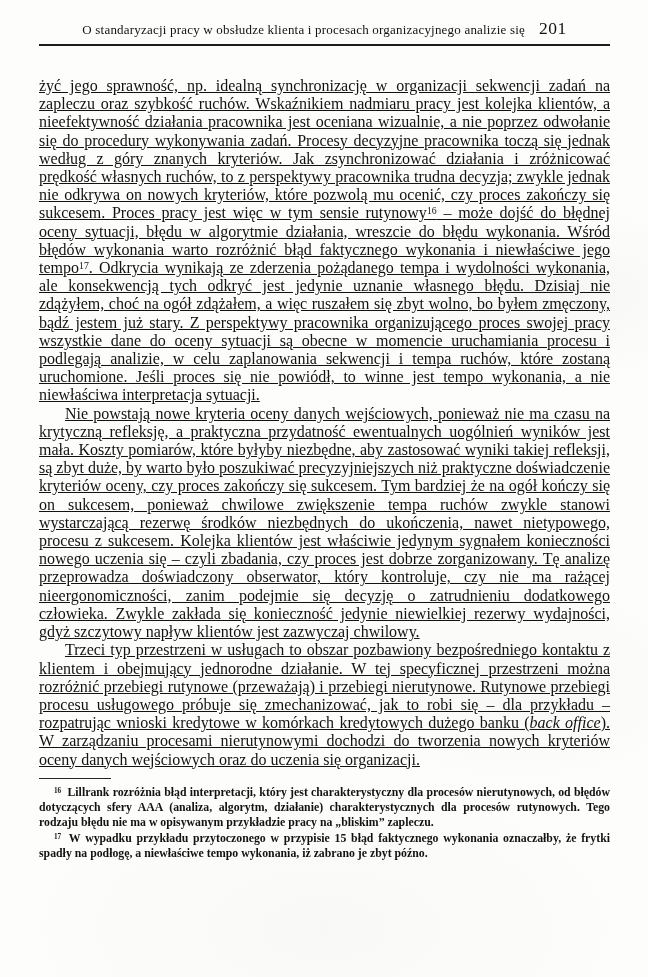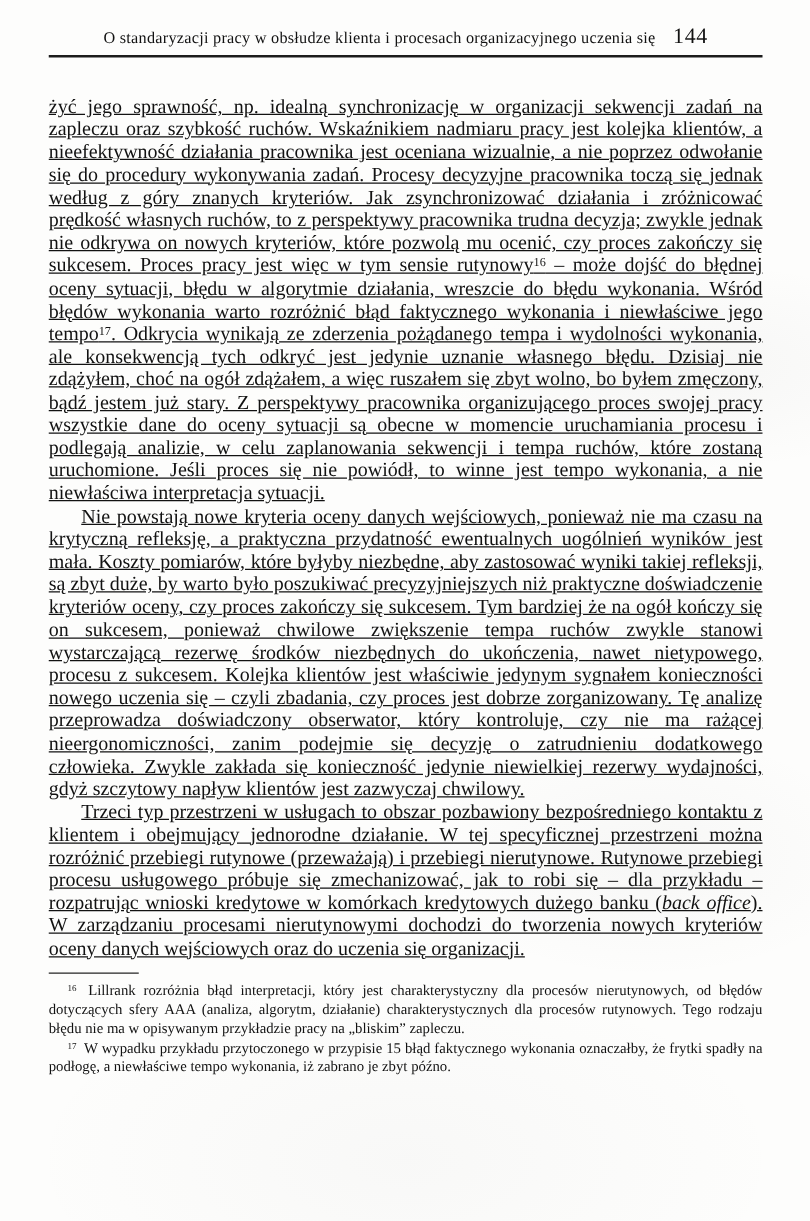--- a/index.html
+++ b/index.html
@@ -87,36 +87,37 @@
     margin: 9px 0 6px 0;
   }
   .footnotes {
     font-size: 11.8px;
     line-height: 15px;
     text-align: justify;
   }
   p.footnote {
     margin: 0 0 1px 0;
     text-indent: 15px;
+    font-weight: bold;
   }
   p.footnote .sup {
     top: -0.4em;
     margin-right: 3px;
   }
 </style>
 </head>
 <body>
 
 <div class="page">
   <div class="scan-tint"></div>
   <div class="content">
 
     <div class="running-head">
-      <span class="title">O standaryzacji pracy w obsłudze klienta i procesach organizacyjnego uczenia się</span>
-      <span class="folio">144</span>
+      <span class="title">O standaryzacji pracy w obsłudze klienta i procesach organizacyjnego analizie się</span>
+      <span class="folio">201</span>
     </div>
     <div class="head-rule"></div>
 
     <div class="body-text">
         <p class="para"><span>żyć jego sprawność, np. idealną synchronizację w organizacji sekwencji zadań na zapleczu oraz szybkość ruchów. Wskaźnikiem nadmiaru pracy jest kolejka klientów, a nieefektywność działania pracownika jest oceniana wizualnie, a nie poprzez odwołanie się do procedury wykonywania zadań. Procesy decyzyjne pracownika toczą się jednak według z góry znanych kryteriów. Jak zsynchronizować działania i zróżnicować prędkość własnych ruchów, to z perspektywy pracownika trudna decyzja; zwykle jednak nie odkrywa on nowych kryteriów, które pozwolą mu ocenić, czy proces zakończy się sukcesem. Proces pracy jest więc w tym sensie rutynowy</span><span class="sup">16</span><span> – może dojść do błędnej oceny sytuacji, błędu w algorytmie działania, wreszcie do błędu wykonania. Wśród błędów wykonania warto rozróżnić błąd faktycznego wykonania i niewłaściwe jego tempo</span><span class="sup">17</span><span>. Odkrycia wynikają ze zderzenia pożądanego tempa i wydolności wykonania, ale konsekwencją tych odkryć jest jedynie uznanie własnego błędu. Dzisiaj nie zdążyłem, choć na ogół zdążałem, a więc ruszałem się zbyt wolno, bo byłem zmęczony, bądź jestem już stary. Z perspektywy pracownika organizującego proces swojej pracy wszystkie dane do oceny sytuacji są obecne w momencie uruchamiania procesu i podlegają analizie, w celu zaplanowania sekwencji i tempa ruchów, które zostaną uruchomione. Jeśli proces się nie powiódł, to winne jest tempo wykonania, a nie niewłaściwa interpretacja sytuacji.</span></p>
         <p class="para indent"><span>Nie powstają nowe kryteria oceny danych wejściowych, ponieważ nie ma czasu na krytyczną refleksję, a praktyczna przydatność ewentualnych uogólnień wyników jest mała. Koszty pomiarów, które byłyby niezbędne, aby zastosować wyniki takiej refleksji, są zbyt duże, by warto było poszukiwać precyzyjniejszych niż praktyczne doświadczenie kryteriów oceny, czy proces zakończy się sukcesem. Tym bardziej że na ogół kończy się on sukcesem, ponieważ chwilowe zwiększenie tempa ruchów zwykle stanowi wystarczającą rezerwę środków niezbędnych do ukończenia, nawet nietypowego, procesu z sukcesem. Kolejka klientów jest właściwie jedynym sygnałem konieczności nowego uczenia się – czyli zbadania, czy proces jest dobrze zorganizowany. Tę analizę przeprowadza doświadczony obserwator, który kontroluje, czy nie ma rażącej nieergonomiczności, zanim podejmie się decyzję o zatrudnieniu dodatkowego człowieka. Zwykle zakłada się konieczność jedynie niewielkiej rezerwy wydajności, gdyż szczytowy napływ klientów jest zazwyczaj chwilowy.</span></p>
         <p class="para indent"><span>Trzeci typ przestrzeni w usługach to obszar pozbawiony bezpośredniego kontaktu z klientem i obejmujący jednorodne działanie. W tej specyficznej przestrzeni można rozróżnić przebiegi rutynowe (przeważają) i przebiegi nierutynowe. Rutynowe przebiegi procesu usługowego próbuje się zmechanizować, jak to robi się – dla przykładu – rozpatrując wnioski kredytowe w komórkach kredytowych dużego banku (</span><span class="italic">back office</span><span>). W zarządzaniu procesami nierutynowymi dochodzi do tworzenia nowych kryteriów oceny danych wejściowych oraz do uczenia się organizacji.</span></p>
       </div>
 
     <div class="fn-sep"></div>

